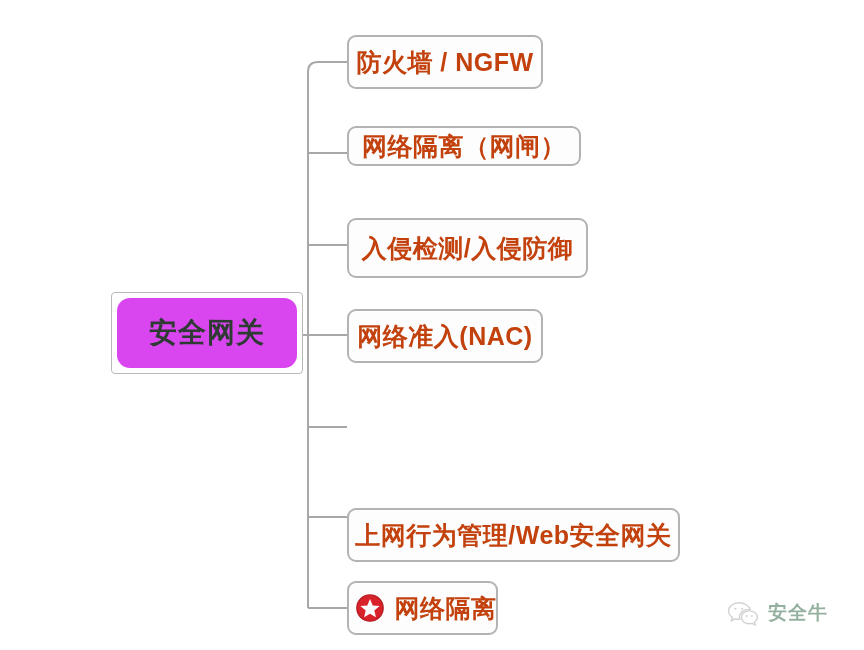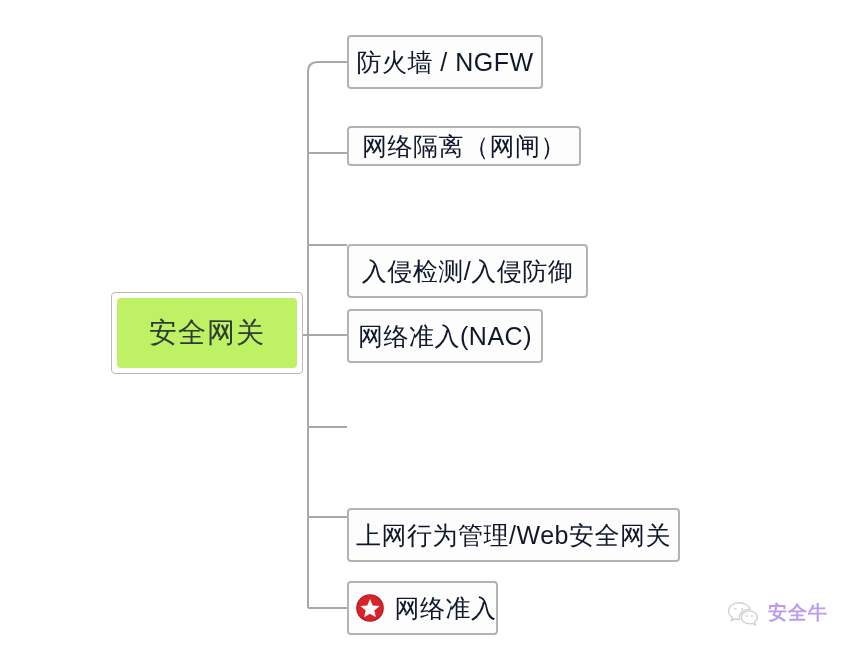--- a/index.html
+++ b/index.html
@@ -28,24 +28,24 @@
     pointer-events: none;
   }
   .node {
     position: absolute;
     box-sizing: border-box;
     display: flex;
     align-items: center;
     justify-content: center;
     background: #fdfdfd;
     border: 2px solid #b3b3b3;
-    border-radius: 4px;
-    color: #0f172a;
+    border-radius: 9px;
+    color: #c2410c;
     font-size: 25px;
-    font-weight: normal;
+    font-weight: bold;
     letter-spacing: 0.5px;
     white-space: nowrap;
   }
   .node-label {
     display: inline-block;
     line-height: 1;
   }
   #root-node {
     position: absolute;
     box-sizing: border-box;
@@ -55,28 +55,28 @@
     height: 82px;
     border: 1px solid #b9b9b9;
     border-radius: 4px;
     background: #ffffff;
     padding: 5px;
   }
   #root-inner {
     box-sizing: border-box;
     width: 100%;
     height: 100%;
-    background: #bef264;
-    border-radius: 4px;
+    background: #d946ef;
+    border-radius: 13px;
     display: flex;
     align-items: center;
     justify-content: center;
     color: #2e3b33;
     font-size: 28px;
-    font-weight: normal;
+    font-weight: bold;
     letter-spacing: 1px;
   }
   #node-7 {
     gap: 10px;
     padding-left: 6px;
   }
   .star-icon {
     flex: 0 0 auto;
     width: 30px;
     height: 30px;
@@ -87,21 +87,21 @@
     left: 726px;
     top: 596px;
     width: 130px;
     height: 34px;
     display: flex;
     align-items: center;
     gap: 8px;
     opacity: 0.45;
   }
   #watermark-text {
-    color: #6d28d9;
+    color: #14532d;
     font-size: 19px;
     font-weight: bold;
     letter-spacing: 1px;
   }
   .wechat-icon {
     flex: 0 0 auto;
     width: 34px;
     height: 28px;
     display: block;
   }
@@ -135,40 +135,40 @@
   </div>
 
   <div class="node" id="node-1" style="left:347px; top:35px; width:196px; height:54px;">
     <span class="node-label">防火墙 / NGFW</span>
   </div>
 
   <div class="node" id="node-2" style="left:347px; top:126px; width:234px; height:40px;">
     <span class="node-label">网络隔离（网闸）</span>
   </div>
 
-  <div class="node" id="node-3" style="left:347px; top:218px; width:241px; height:54px;margin-top:26px;">
+  <div class="node" id="node-3" style="left:347px; top:218px; width:241px; height:60px;">
     <span class="node-label">入侵检测/入侵防御</span>
   </div>
 
   <div class="node" id="node-4" style="left:347px; top:309px; width:196px; height:54px;">
     <span class="node-label">网络准入(NAC)</span>
   </div>
 
 
   <div class="node" id="node-6" style="left:347px; top:508px; width:333px; height:54px;">
     <span class="node-label">上网行为管理/Web安全网关</span>
   </div>
 
   <div class="node" id="node-7" style="left:347px; top:581px; width:151px; height:54px;">
     <svg class="star-icon" viewBox="0 0 32 32" xmlns="http://www.w3.org/2000/svg">
       <circle cx="16" cy="16" r="14" fill="#d8232a"></circle>
       <circle cx="16" cy="16" r="14" fill="none" stroke="#b81b22" stroke-width="1.5"></circle>
       <polygon fill="#ffffff" points="16,6.5 18.9,13.3 26.2,13.9 20.6,18.7 22.3,25.8 16,22 9.7,25.8 11.4,18.7 5.8,13.9 13.1,13.3"></polygon>
     </svg>
-    <span class="node-label">网络准入</span>
+    <span class="node-label">网络隔离</span>
   </div>
 
   <div id="watermark">
     <svg class="wechat-icon" viewBox="0 0 40 32" xmlns="http://www.w3.org/2000/svg">
       <path d="M15 4C8.4 4 3 8.3 3 13.6c0 3 1.8 5.7 4.5 7.4L6.3 25l4.3-2.2c1.4.4 2.9.6 4.4.6.4 0 .8 0 1.2-.1-.3-.8-.4-1.6-.4-2.4 0-5.1 5-9.2 11.2-9.2.4 0 .8 0 1.2.1C27.3 7.5 21.8 4 15 4z" fill="none" stroke="#9a9a9a" stroke-width="1.6"></path>
       <circle cx="11" cy="11" r="1.3" fill="#9a9a9a"></circle>
       <circle cx="19" cy="11" r="1.3" fill="#9a9a9a"></circle>
       <path d="M27.5 13.5c-5.2 0-9.4 3.4-9.4 7.6 0 4.2 4.2 7.6 9.4 7.6 1.2 0 2.3-.2 3.4-.5l3.5 1.8-1-3.1c2.1-1.4 3.5-3.5 3.5-5.8 0-4.2-4.2-7.6-9.4-7.6z" fill="none" stroke="#9a9a9a" stroke-width="1.6"></path>
       <circle cx="24.5" cy="19.5" r="1.1" fill="#9a9a9a"></circle>
       <circle cx="30.5" cy="19.5" r="1.1" fill="#9a9a9a"></circle>

